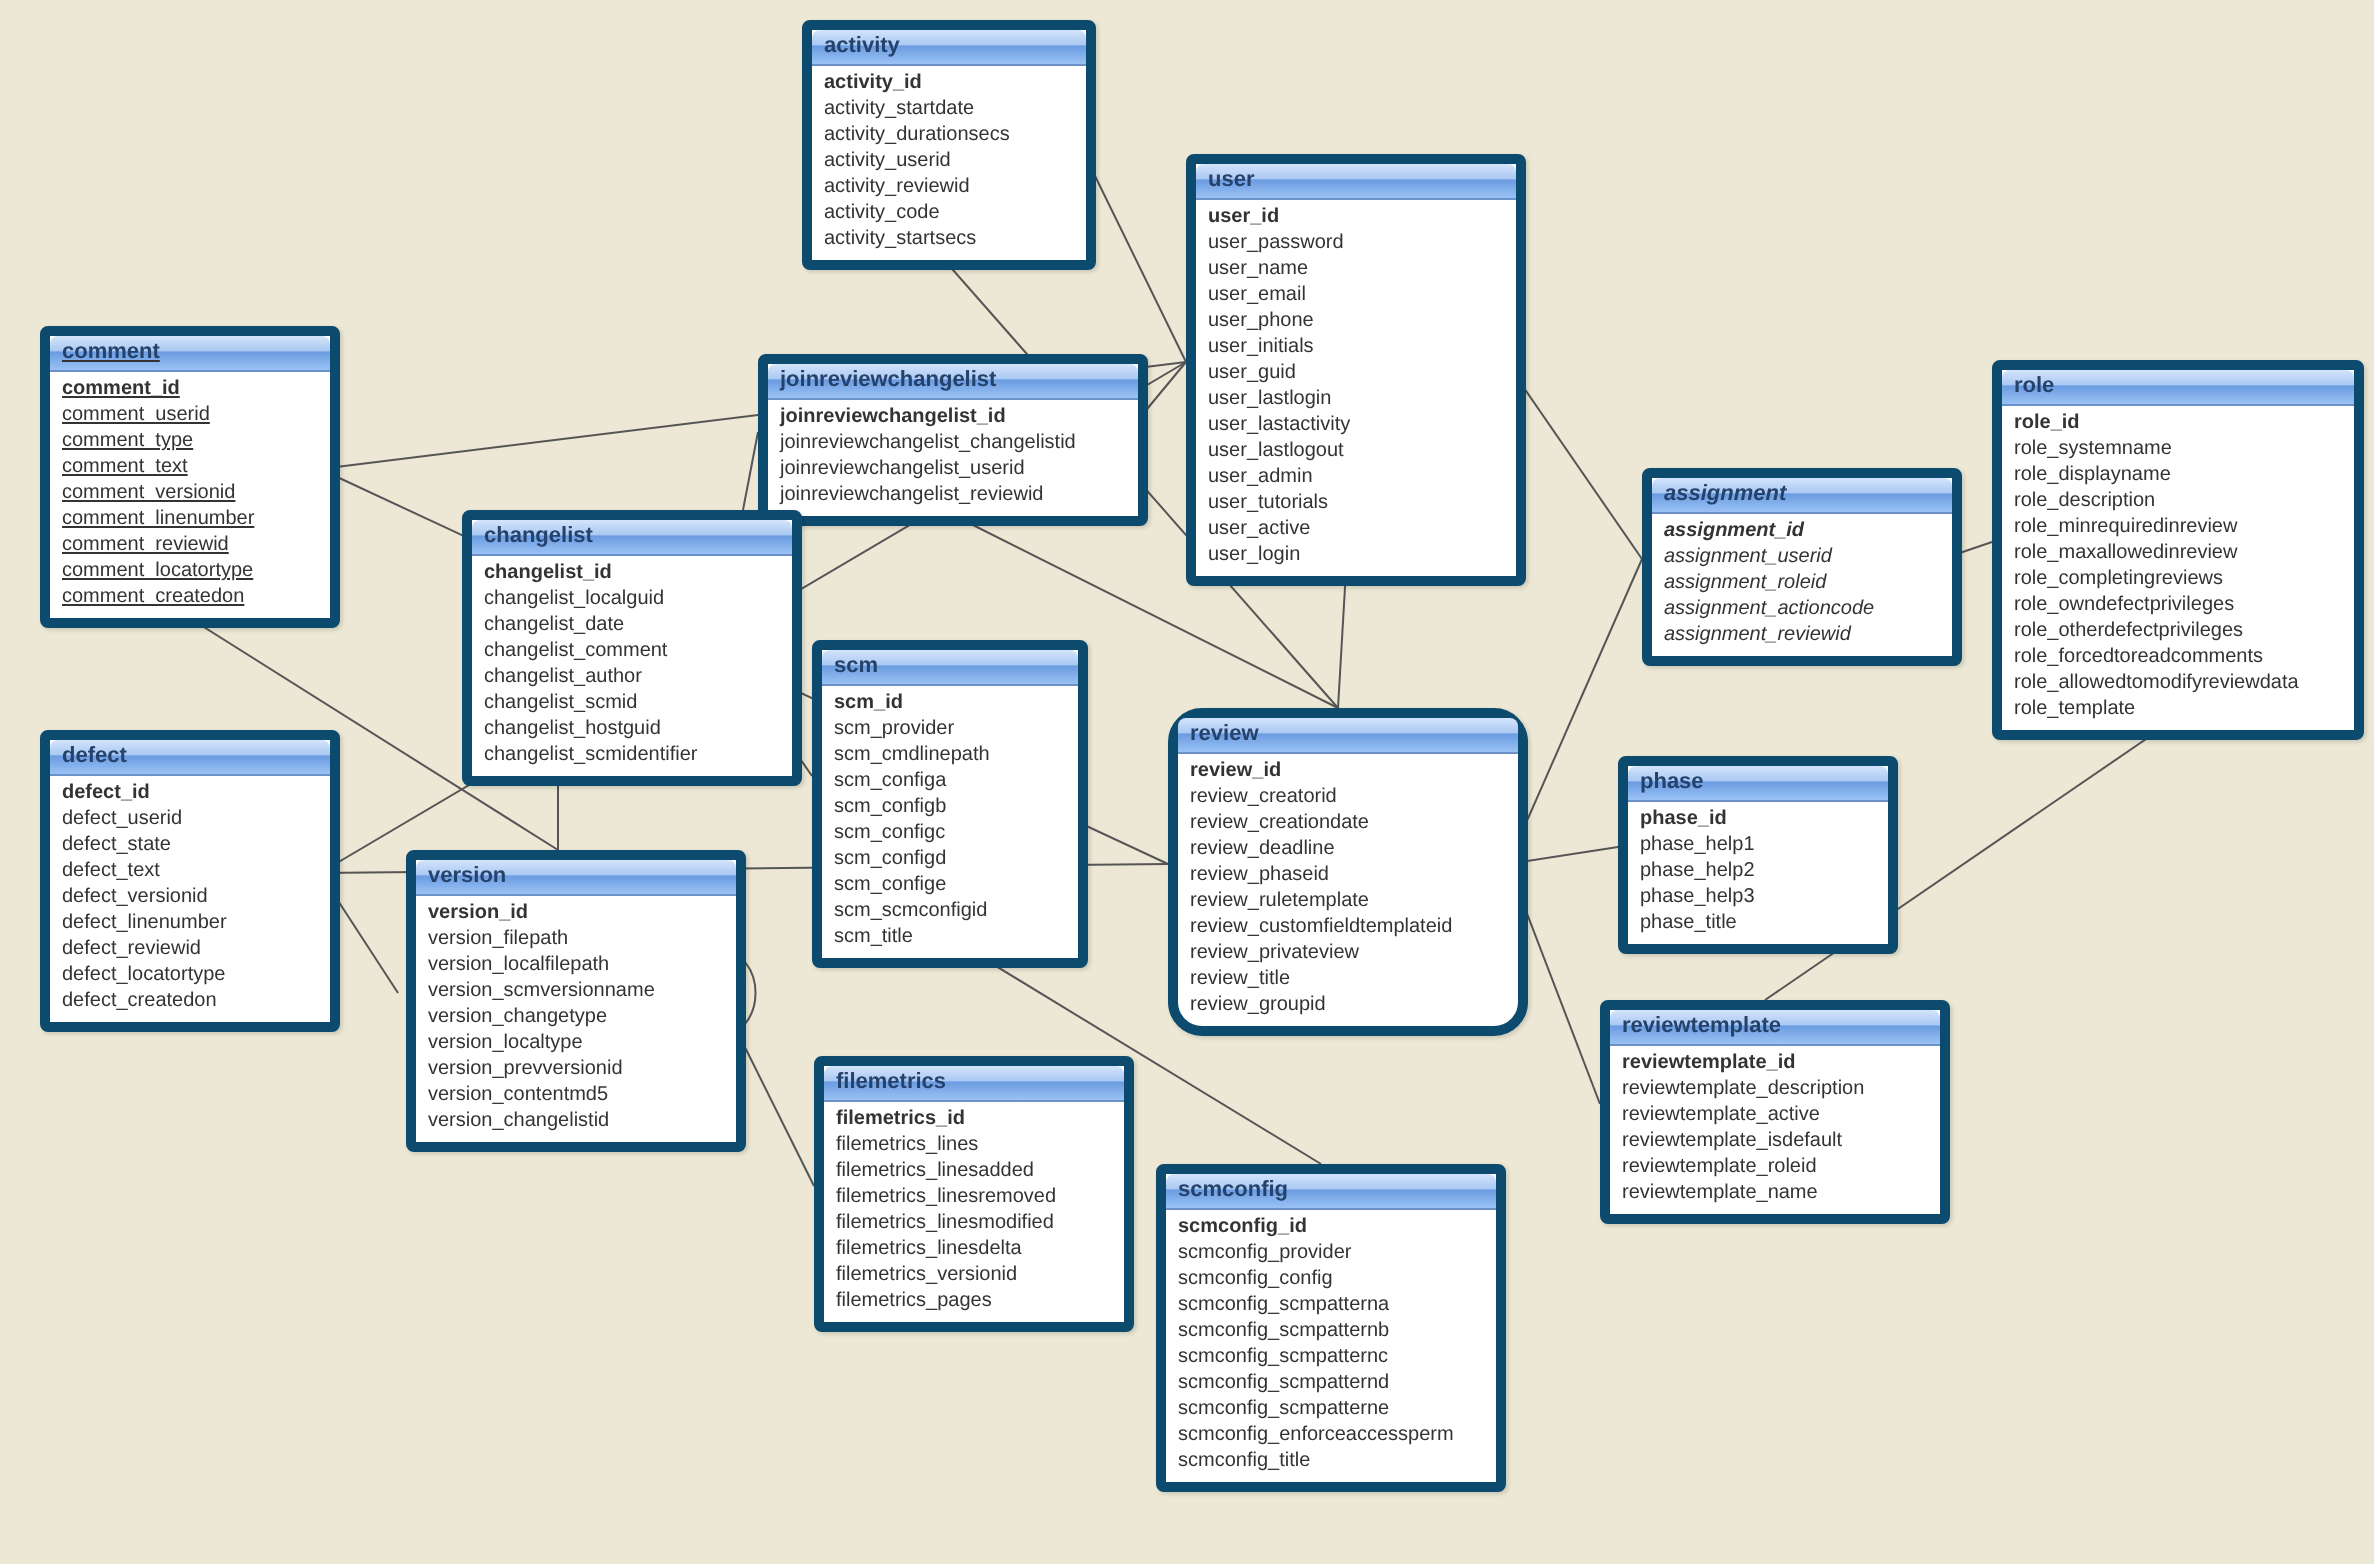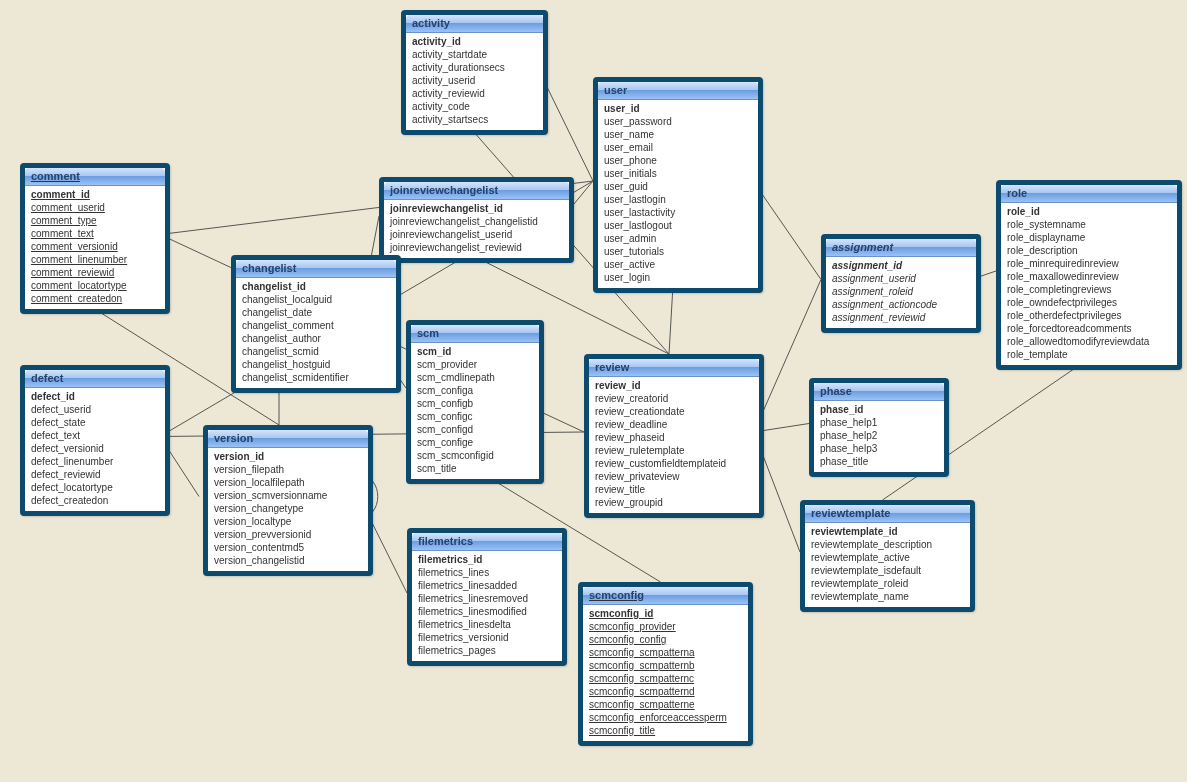--- a/index.html
+++ b/index.html
@@ -188,21 +188,21 @@
           <div class="field">version_filepath</div>
           <div class="field">version_localfilepath</div>
           <div class="field">version_scmversionname</div>
           <div class="field">version_changetype</div>
           <div class="field">version_localtype</div>
           <div class="field">version_prevversionid</div>
           <div class="field">version_contentmd5</div>
           <div class="field">version_changelistid</div>
         </div>
       </div>
-      <div class="table" style="left: 584px; top: 354px; width: 170px;">
+      <div class="table" style="left: 584px; top: 354px; width: 170px; border-radius: 17px;">
         <div class="table-header">review</div>
         <div class="table-body">
           <div class="field pk">review_id</div>
           <div class="field">review_creatorid</div>
           <div class="field">review_creationdate</div>
           <div class="field">review_deadline</div>
           <div class="field">review_phaseid</div>
           <div class="field">review_ruletemplate</div>
           <div class="field">review_customfieldtemplateid</div>
           <div class="field">review_privateview</div>
@@ -264,21 +264,21 @@
           <div class="field pk">filemetrics_id</div>
           <div class="field">filemetrics_lines</div>
           <div class="field">filemetrics_linesadded</div>
           <div class="field">filemetrics_linesremoved</div>
           <div class="field">filemetrics_linesmodified</div>
           <div class="field">filemetrics_linesdelta</div>
           <div class="field">filemetrics_versionid</div>
           <div class="field">filemetrics_pages</div>
         </div>
       </div>
-      <div class="table" style="left: 578px; top: 582px; width: 165px; text-decoration: underline;">
+      <div class="table" style="left: 578px; top: 582px; width: 165px;">
         <div class="table-header">scmconfig</div>
         <div class="table-body">
           <div class="field pk">scmconfig_id</div>
           <div class="field">scmconfig_provider</div>
           <div class="field">scmconfig_config</div>
           <div class="field">scmconfig_scmpatterna</div>
           <div class="field">scmconfig_scmpatternb</div>
           <div class="field">scmconfig_scmpatternc</div>
           <div class="field">scmconfig_scmpatternd</div>
           <div class="field">scmconfig_scmpatterne</div>

